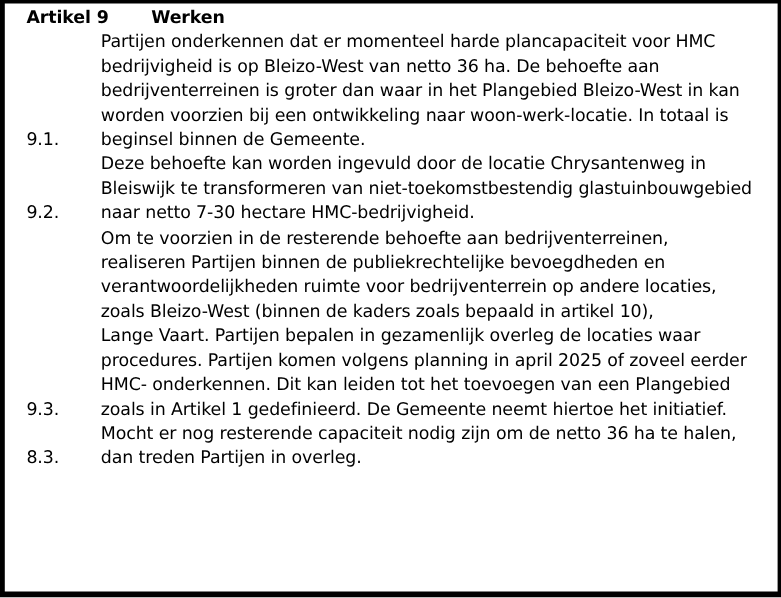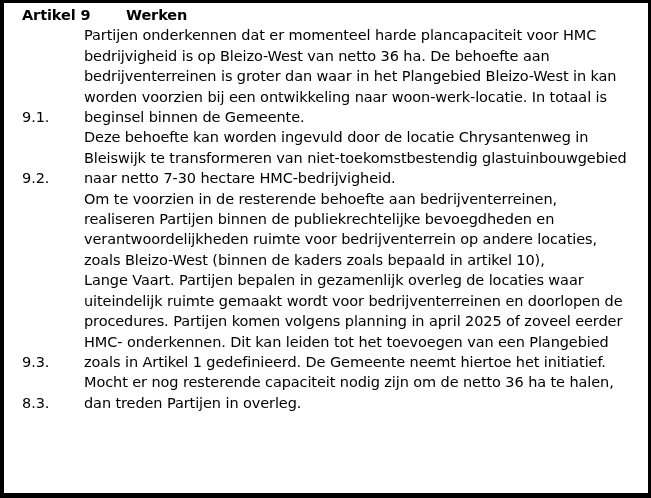--- a/index.html
+++ b/index.html
@@ -82,21 +82,20 @@
   </div>
 
   <div class="clause">
     <div class="cnum line">9.3.</div>
     <div class="cbody">
       <div class="line">Om te voorzien in de resterende behoefte aan bedrijventerreinen,</div>
       <div class="line">realiseren Partijen binnen de publiekrechtelijke bevoegdheden en</div>
       <div class="line">verantwoordelijkheden ruimte voor bedrijventerrein op andere locaties,</div>
       <div class="line">zoals Bleizo-West (binnen de kaders zoals bepaald in artikel 10),</div>
       <div class="line">Lange Vaart. Partijen bepalen in gezamenlijk overleg de locaties waar</div>
-      <div class="line">uiteindelijk ruimte gemaakt wordt voor bedrijventerreinen en doorlopen de</div>
       <div class="line">procedures. Partijen komen volgens planning in april 2025 of zoveel eerder</div>
       <div class="line">HMC- onderkennen. Dit kan leiden tot het toevoegen van een Plangebied</div>
       <div class="line">zoals in Artikel 1 gedefinieerd. De Gemeente neemt hiertoe het initiatief.</div>
     </div>
   </div>
 
   <div class="clause">
     <div class="cnum line">8.3.</div>
     <div class="cbody">
       <div class="line">Mocht er nog resterende capaciteit nodig zijn om de netto 36 ha te halen,</div>

